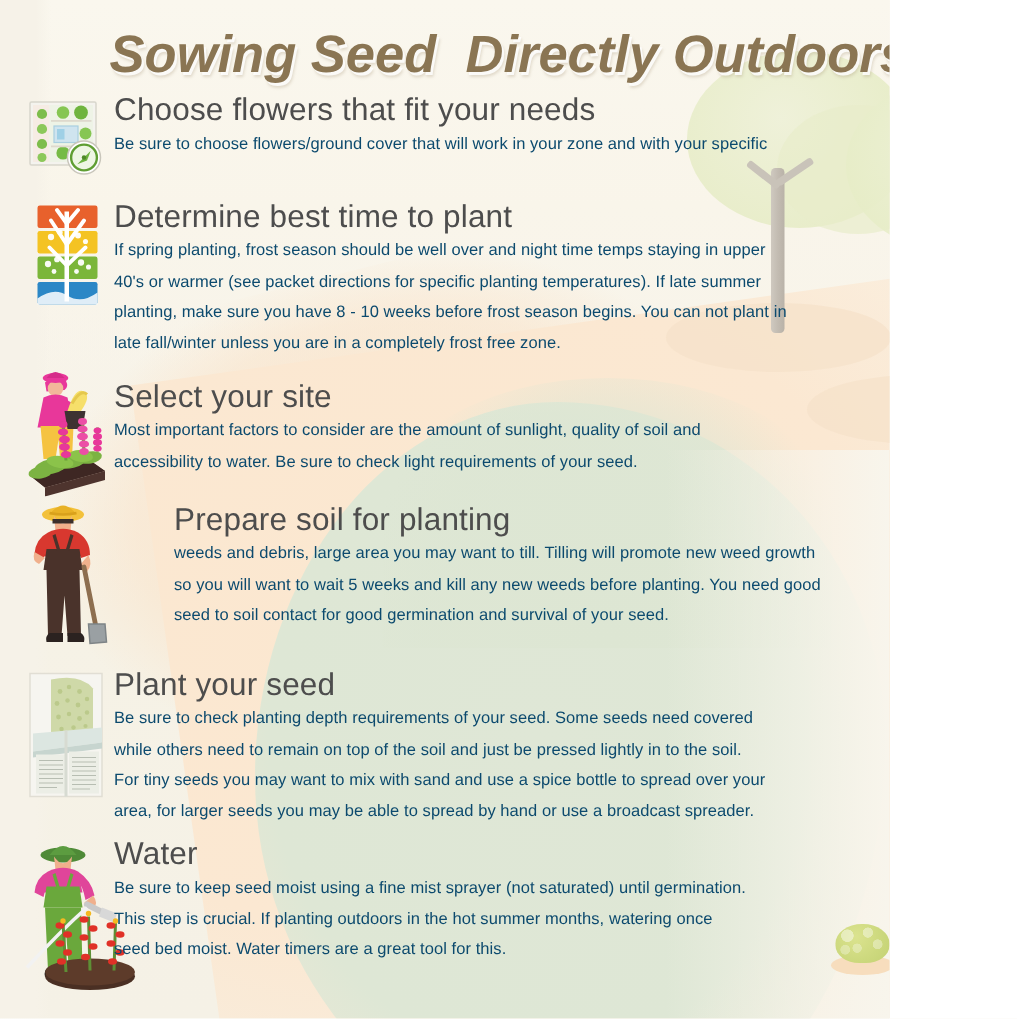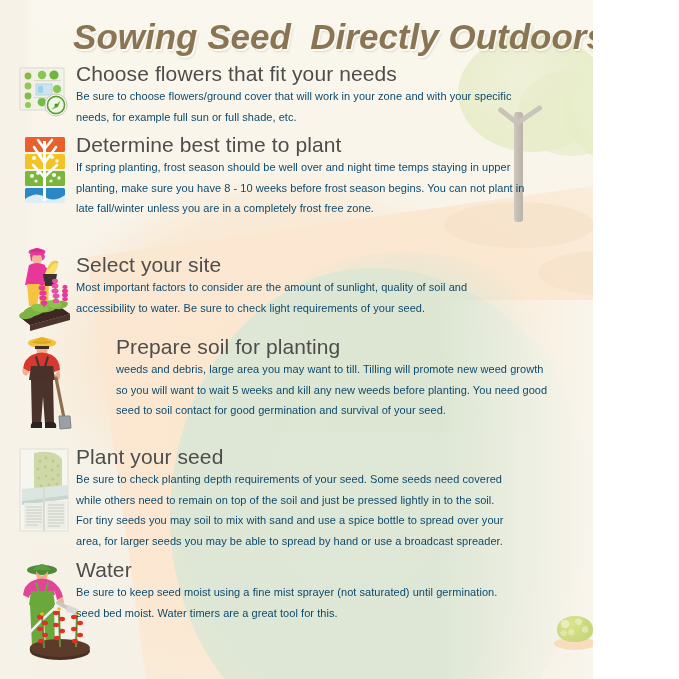--- a/index.html
+++ b/index.html
@@ -255,21 +255,20 @@
             <circle cx="44" cy="43" r="8.6" fill="#eef6e4" stroke="#5f9e33" stroke-width="1.6"></circle>
             <path d="M39.5 47.5 L48.5 38.5 L46 45 L39.5 47.5 Z" fill="#6cb33f"></path>
             <circle cx="44" cy="43" r="1.5" fill="#4d8a28"></circle>
           </g>
         </svg>
       </div>
       <div class="step-body" style="top:0;">
         <div class="step-heading">Choose flowers that fit your needs</div>
         <div class="step-text">
           <span>Be sure to choose flowers/ground cover  that will work in your zone and with your specific</span>
-          <span>needs, for example full sun or full shade, etc.</span>
         </div>
       </div>
     </div>
 
     <div class="step" style="top:133px;">
       <div class="step-icon">
         <svg width="64" height="76" viewBox="0 0 64 76">
           <g>
             <rect x="13" y="4" width="40" height="15" rx="1.5" fill="#e8612c"></rect>
             <rect x="13" y="21" width="40" height="15" rx="1.5" fill="#f4c323"></rect>
@@ -290,20 +289,21 @@
               <circle cx="24" cy="48" r="1.6"></circle>
                 <circle cx="39" cy="48" r="1.6"></circle>
             </g>
           </g>
         </svg>
       </div>
       <div class="step-body" style="top:0;">
         <div class="step-heading">Determine best time to plant</div>
         <div class="step-text">
           <span>If spring planting, frost season should be well over and  night time temps staying in upper</span>
+          <span>40's or warmer (see packet directions for specific planting temperatures). If late summer</span>
           <span>planting, make sure you have 8 - 10 weeks before frost season begins. You can not plant in</span>
           <span>late fall/winter unless you are in a completely frost free zone.</span>
         </div>
       </div>
     </div>
 
     <div class="step" style="top:243px;">
       <div class="step-icon">
         <svg width="64" height="88" viewBox="0 0 64 88">
           <g>
@@ -448,21 +448,21 @@
             </g>
             <rect x="31" y="42" width="2" height="44" fill="#d7dbd2"></rect>
           </g>
         </svg>
       </div>
       <div class="step-body" style="top:0;">
         <div class="step-heading">Plant your seed</div>
         <div class="step-text">
           <span>Be sure to check planting depth requirements of  your seed.  Some seeds need covered</span>
           <span>while others need to remain on top of the soil and just be pressed lightly in to the  soil.</span>
-          <span>For tiny seeds you may soil to mix with sand and use a spice bottle to spread over your</span>
+          <span>For tiny seeds you may want to mix with sand and use a spice bottle to spread over your</span>
           <span>area, for larger seeds you may be able to spread by hand or use a broadcast spreader.</span>
         </div>
       </div>
     </div>
 
     <div class="step" style="top:553px;">
       <div class="step-icon">
         <svg width="80" height="110" viewBox="0 0 80 110">
           <g>
 
@@ -517,19 +517,20 @@
                   <circle cx="65" cy="61" r="1.8"></circle>
               </g>
             </g>
           </g>
         </svg>
       </div>
       <div class="step-body" style="top:5px;">
         <div class="step-heading">Water</div>
         <div class="step-text">
           <span>Be sure to keep seed moist using a fine mist sprayer (not saturated) until germination.</span>
+          <span>This step is crucial. If planting outdoors in the hot summer months, watering once</span>
           <span>seed bed moist. Water timers are a great tool for this.</span>
         </div>
       </div>
     </div>
 
   </div>
 </div>
 
 </body></html>

